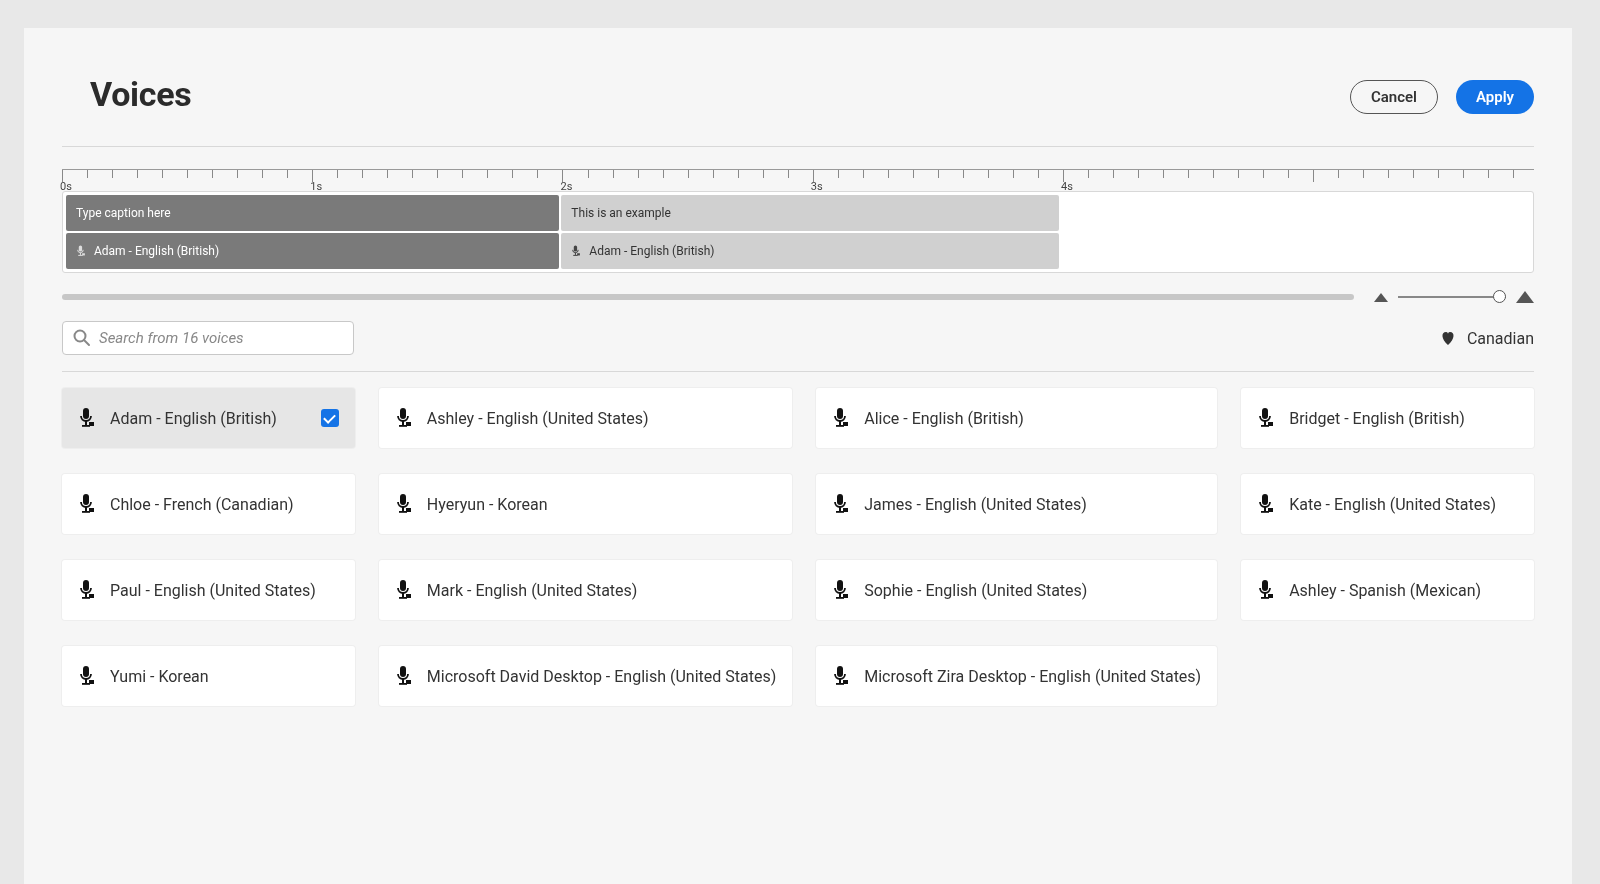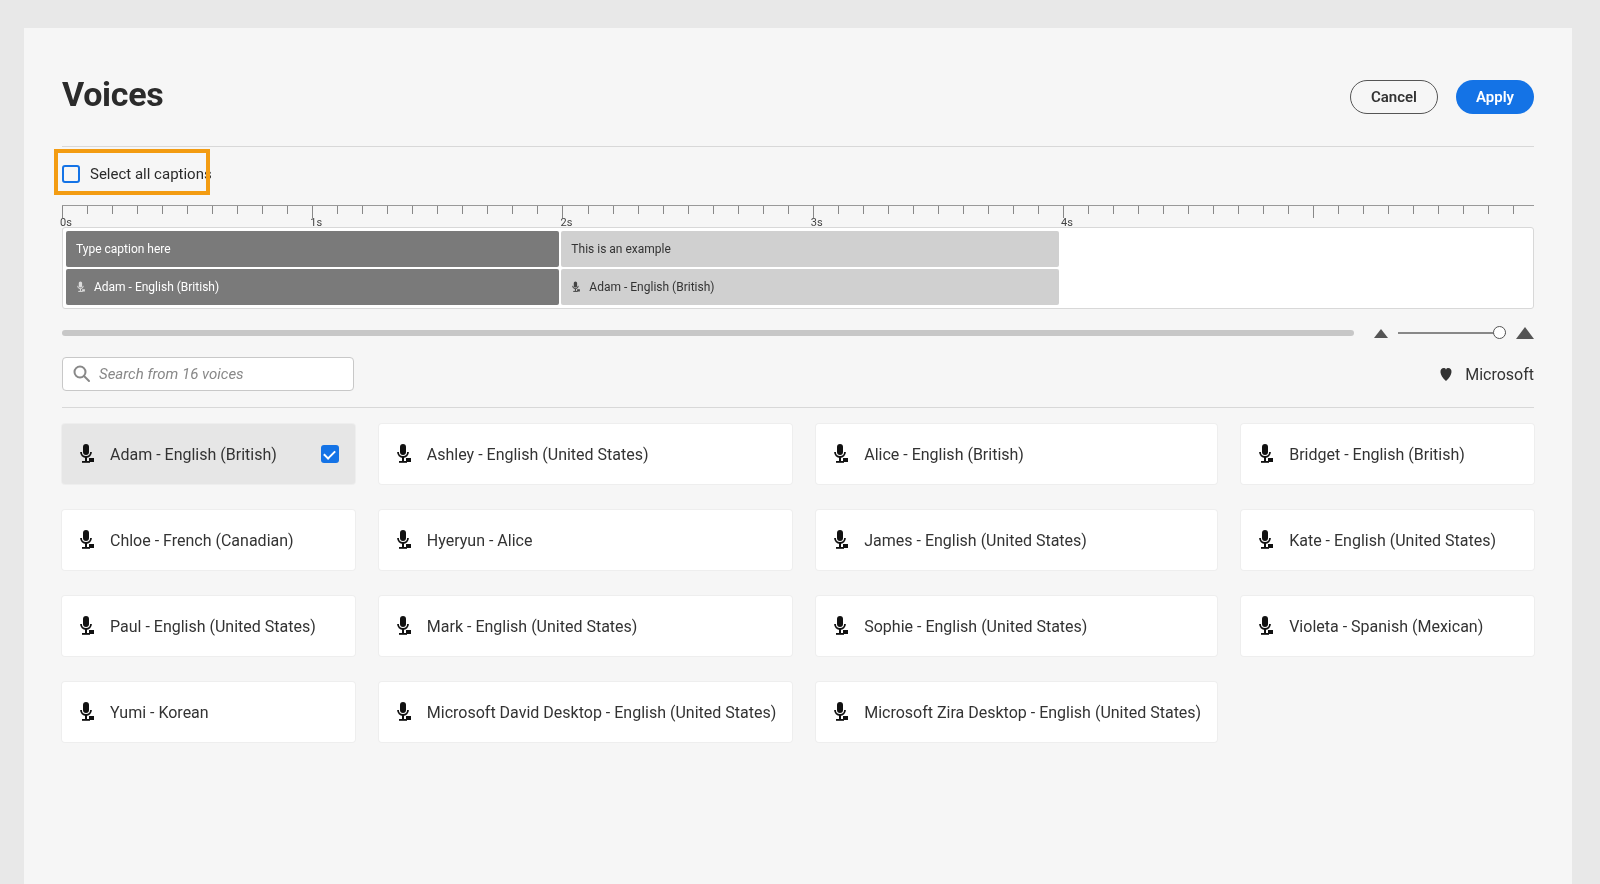--- a/index.html
+++ b/index.html
@@ -32,20 +32,21 @@
     width:100%;
     height:100%;
     padding:46px 38px 0 38px;
     position:relative;
   }
   
   .header{
     display:flex;
     align-items:flex-start;
     justify-content:space-between;
+    margin-left:28px;
   }
   .title{
     font-size:34px;
     font-weight:700;
     letter-spacing:-0.3px;
   }
   .actions{display:flex;gap:18px;margin-top:6px;}
   .btn{
     height:34px;
     border-radius:17px;
@@ -225,27 +226,20 @@
   <div class="header">
     <div class="title">Voices</div>
     <div class="actions">
       <div class="btn btn-outline">Cancel</div>
       <div class="btn btn-primary">Apply</div>
     </div>
   </div>
 
   <hr class="hr-top">
 
-  <div class="selectall-wrap">
-    <div class="selectall-box"></div>
-    <div class="selectall">
-      <span class="cb"></span>
-      <span>Select all captions</span>
-    </div>
-  </div>
 
   <div class="ruler" id="ruler">
       <div class="tick major" style="left: 0%;"></div>
       <div class="tick-label" style="left: 0%;">0s</div>
       <div class="tick" style="left: 1.7%;"></div>
       <div class="tick" style="left: 3.4%;"></div>
       <div class="tick" style="left: 5.1%;"></div>
       <div class="tick" style="left: 6.8%;"></div>
       <div class="tick" style="left: 8.5%;"></div>
       <div class="tick" style="left: 10.2%;"></div>
@@ -349,21 +343,21 @@
     <div class="search">
       <svg viewBox="0 0 18 18">
           <use href="#search-ico"></use>
         </svg>
       <span>Search from 16 voices</span>
     </div>
     <div class="fav">
       <svg viewBox="0 0 18 18" width="18" height="18">
           <use href="#heart"></use>
         </svg>
-      <span>Microsoft</span>
+      <span>Canadian</span>
     </div>
   </div>
 
   <hr class="hr-sep">
 
   <div class="cards" id="cards">
       <div class="card selected">
         <svg class="mic-ico" viewBox="0 0 18 20" style="color:#111">
           <use href="#mic"></use>
         </svg>
@@ -391,21 +385,21 @@
       <div class="card">
         <svg class="mic-ico" viewBox="0 0 18 20" style="color:#111">
           <use href="#mic"></use>
         </svg>
         <span class="lbl">Chloe - French (Canadian)</span>
       </div>
       <div class="card">
         <svg class="mic-ico" viewBox="0 0 18 20" style="color:#111">
           <use href="#mic"></use>
         </svg>
-        <span class="lbl">Hyeryun - Alice</span>
+        <span class="lbl">Hyeryun - Korean</span>
       </div>
       <div class="card">
         <svg class="mic-ico" viewBox="0 0 18 20" style="color:#111">
           <use href="#mic"></use>
         </svg>
         <span class="lbl">James - English (United States)</span>
       </div>
       <div class="card">
         <svg class="mic-ico" viewBox="0 0 18 20" style="color:#111">
           <use href="#mic"></use>
@@ -427,21 +421,21 @@
       <div class="card">
         <svg class="mic-ico" viewBox="0 0 18 20" style="color:#111">
           <use href="#mic"></use>
         </svg>
         <span class="lbl">Sophie - English (United States)</span>
       </div>
       <div class="card">
         <svg class="mic-ico" viewBox="0 0 18 20" style="color:#111">
           <use href="#mic"></use>
         </svg>
-        <span class="lbl">Violeta - Spanish (Mexican)</span>
+        <span class="lbl">Ashley - Spanish (Mexican)</span>
       </div>
       <div class="card">
         <svg class="mic-ico" viewBox="0 0 18 20" style="color:#111">
           <use href="#mic"></use>
         </svg>
         <span class="lbl">Yumi - Korean</span>
       </div>
       <div class="card">
         <svg class="mic-ico" viewBox="0 0 18 20" style="color:#111">
           <use href="#mic"></use>

